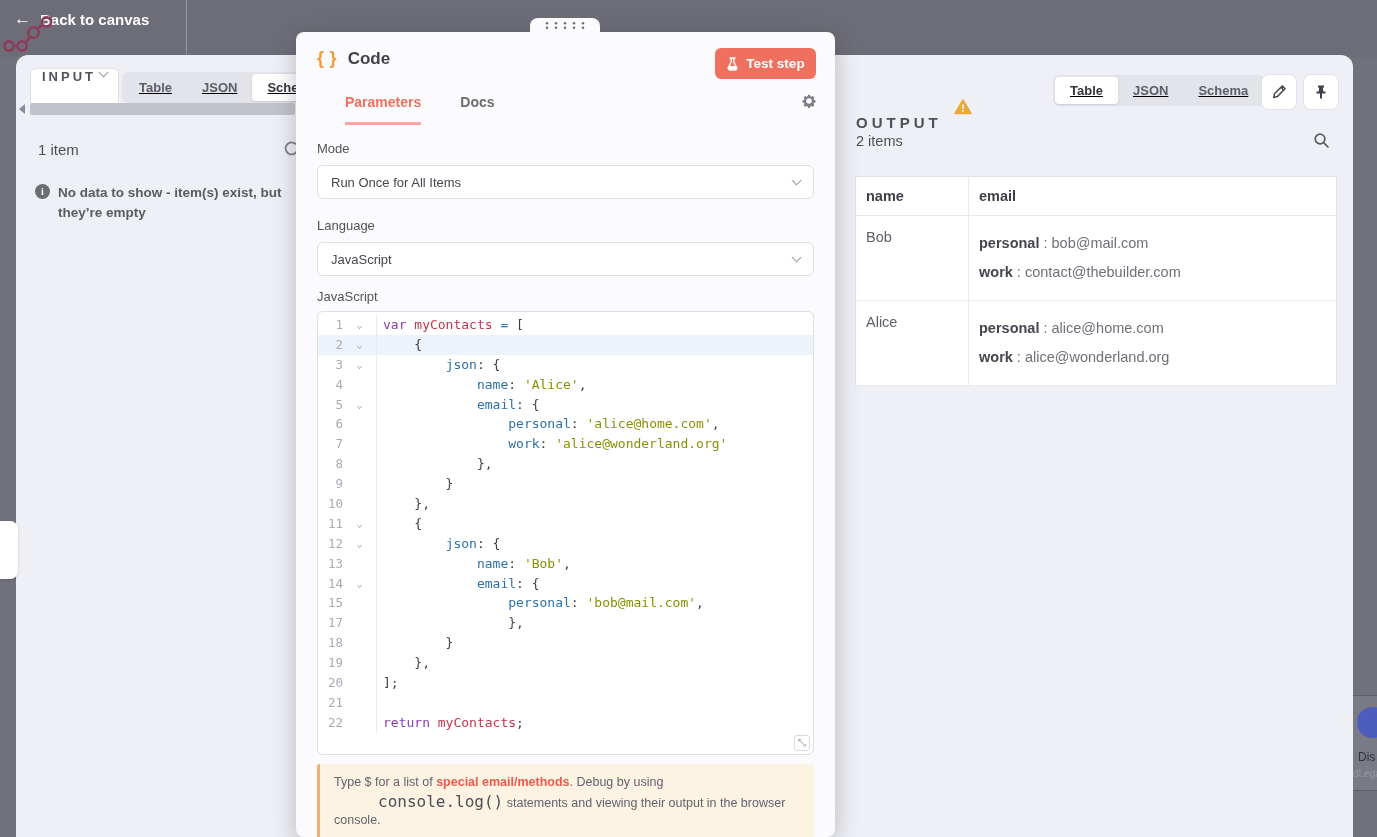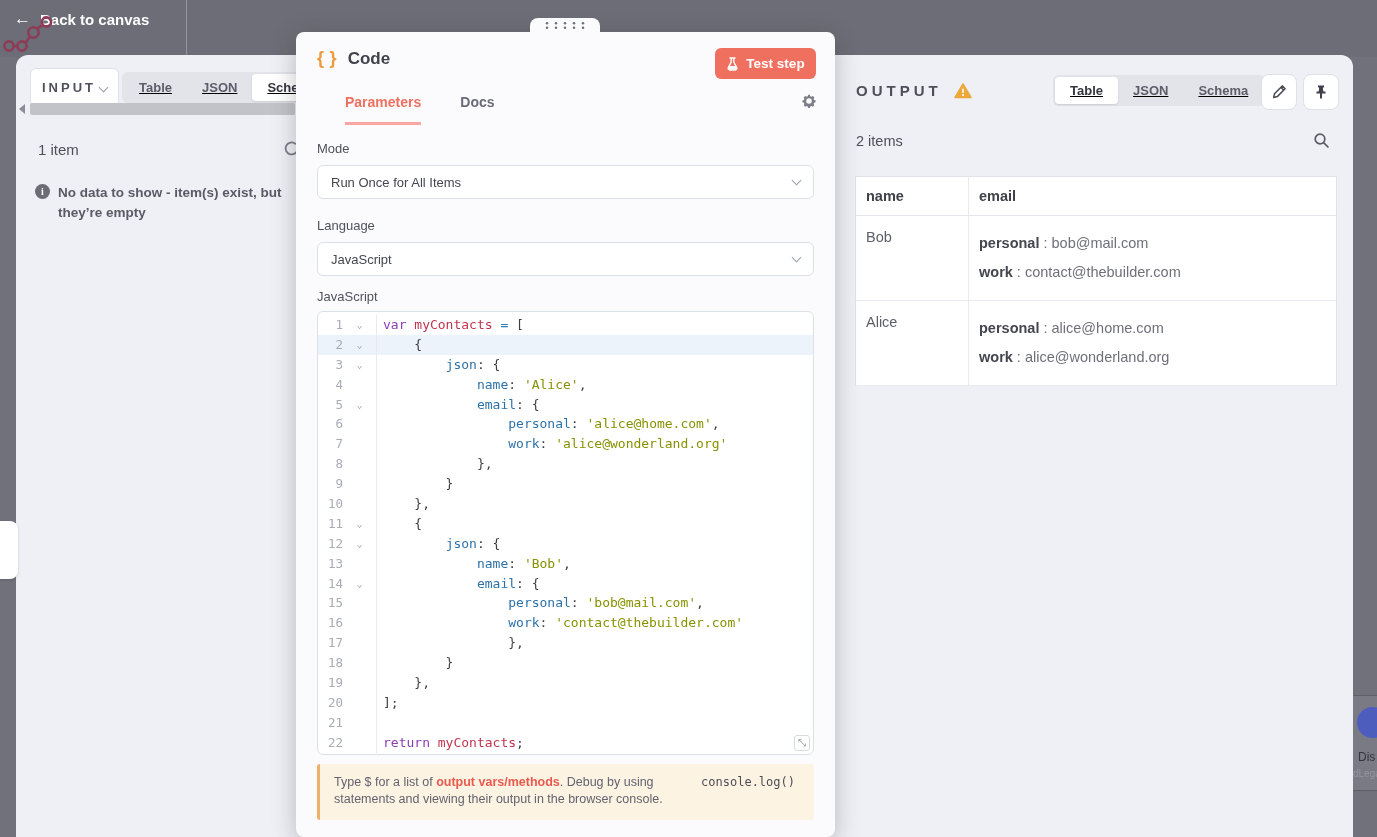--- a/index.html
+++ b/index.html
@@ -15,40 +15,40 @@
   .topbar { position:absolute; left:0; top:0; width:1377px; height:57px; background:#6d6d77; z-index:5; }
   .back { position:absolute; left:14px; top:9px; display:flex; align-items:center; gap:9px; color:#fdfdfe; font-size:15px; font-weight:600; cursor:pointer; }
   .back .arr { font-size:17px; font-weight:400; }
   .topline { position:absolute; left:186px; top:0; width:1px; height:56px; background:#95959f; }
   .logo { position:absolute; left:2px; top:16px; z-index:6; }
 
   
   .ndv { position:absolute; left:16px; top:55px; width:1337px; height:782px; background:#eff0f5; border-radius:12px 12px 0 0; z-index:10; }
 
   
-  .input-title-box { position:absolute; left:14px; top:13px; width:89px; height:39px; background:#fff; border:1px solid #dfe1e8; border-radius:6px; display:flex; align-items:center; justify-content:center; gap:4px; cursor:pointer; }
+  .input-title-box { position:absolute; left:14px; top:13px; width:89px; height:39px; background:#fff; border:1px solid #dfe1e8; border-radius:6px; display:flex; align-items:flex-start; justify-content:center; gap:4px; cursor:pointer; }
   .input-title-box .lbl { font-size:13px; font-weight:700; letter-spacing:3px; color:#50515c; }
   .seg { display:flex; align-items:flex-start; background:#e2e4ea; border-radius:6px; padding:2px;text-decoration:underline; }
   .seg .tab { padding:6px 15px; font-size:13px; color:#5c5d68; font-weight:600; border-radius:4px; cursor:pointer; white-space:nowrap; }
   .seg .tab.active { background:#fff; color:#34353e; font-weight:700; box-shadow:0 1px 2px rgba(0,0,0,.10); }
   .in-tabs { position:absolute; left:106px; top:17px; }
   .hscroll-arrow { position:absolute; left:3px; top:49px; width:0; height:0; border-top:5px solid transparent; border-bottom:5px solid transparent; border-right:6px solid #8b8c95; cursor:pointer; }
   .hscroll { position:absolute; left:14px; top:48px; width:265px; height:12px; background:#c2c3c8; border-radius:2px; cursor:pointer; }
   .items-count { font-size:15px; color:#4e4f5a; }
   .in-count { position:absolute; left:22px; top:86px; }
   .refresh { position:absolute; left:267px; top:85px; }
   .info-row { position:absolute; left:19px; top:128px; width:262px; display:flex; gap:8px; }
   .info-ic { flex:0 0 15px; width:15px; height:15px; margin-top:1px; border-radius:50%; background:#6b6c76; color:#fff; font-size:10px; font-weight:700; display:flex; align-items:center; justify-content:center; font-family:"Liberation Serif",serif; }
   .info-msg { font-size:13.5px; font-weight:600; color:#5a5b66; line-height:1.5; }
 
   .left-pill { position:absolute; left:-10px; top:521px; width:28px; height:58px; background:#fff; border-radius:8px; z-index:12; box-shadow:0 1px 3px rgba(0,0,0,.15); }
 
   
   .out-title { position:absolute; left:840px; top:27px; display:flex; align-items:center; gap:12px; }
-  .out-title .lbl { font-size:15px; font-weight:700; letter-spacing:4px; color:#4e4f5a; }
+  .out-title .lbl { font-size:15px; font-weight:700; letter-spacing:4px; color:#4e4f5a;margin-top:32px; }
   .out-tabs { position:absolute; left:1037px; top:20px; }
   .iconbtn { position:absolute; top:19px; width:36px; height:36px; background:#fff; border:1px solid #dfe1e8; border-radius:8px; display:flex; align-items:center; justify-content:center; cursor:pointer; }
   .out-count { position:absolute; left:840px; top:78px; font-size:14.5px; }
   .search-ic { position:absolute; left:1297px; top:77px; cursor:pointer; }
 
   .out-table { position:absolute; left:839px; top:121px; width:482px; border-collapse:collapse; background:#fff; border:1px solid #e0e2e8; font-size:14.5px; }
   .out-table th { text-align:left; font-weight:700; color:#3f404a; padding:11px 0 11px 10px; border-bottom:1px solid #e4e6eb; }
   .out-table th:first-child { width:113px; border-right:1px solid #e9eaef; }
   .out-table td { vertical-align:top; padding:13px 0 13px 10px; border-bottom:1px solid #e9eaef; color:#5d5e68; }
   .out-table td:first-child { border-right:1px solid #e9eaef; }
@@ -79,21 +79,21 @@
   .cm-num { flex:0 0 25px; text-align:right; color:#a9abb6; font-size:12.5px; }
   .cm-fold { flex:0 0 34px; text-align:center; color:#9ba0ab; font-size:10px; border-right:1px solid #e8eaef; cursor:pointer; }
   .cm-code { white-space:pre; padding-left:6px; color:#3c3d45; }
   .tok-k { color:#8a3db2; } .tok-v { color:#c3344e; } .tok-o { color:#2b7bb9; }
   .tok-a { color:#2d71a9; } .tok-s { color:#879200; } .tok-p { color:#3c3d45; }
   .resize-h { position:absolute; right:3px; bottom:3px; width:16px; height:16px; border:1px solid #d7dae0; border-radius:3px; background:#fff; color:#80828d; font-size:10px; line-height:14px; text-align:center; cursor:nwse-resize; font-family:"DejaVu Sans",sans-serif; }
 
   
   .notice { position:absolute; left:21px; top:732px; width:497px; min-height:56px; background:#fdf3e3; border-left:3px solid #eeb06a; border-radius:3px; padding:10px 14px; font-size:12.5px; color:#62636e; line-height:1.35; }
   .notice a { color:#ea5a4f; font-weight:700; text-decoration:none; cursor:pointer; }
-  .notice code { font-family:"DejaVu Sans Mono",monospace; font-size:12px; color:#4c4d57;margin-left:44px; }
+  .notice code { font-family:"DejaVu Sans Mono",monospace; font-size:16px; color:#4c4d57;margin-left:44px; }
 
   
   .frag-zone { position:absolute; left:1353px; top:695px; width:24px; height:96px; background:#7a7a84; border-top:1px solid #5f5f68; border-bottom:1px solid #5f5f68; z-index:2; }
   .frag-circle { position:absolute; left:1357px; top:707px; width:31px; height:31px; border-radius:50%; background:#4d5dbe; z-index:3; }
   .frag-dis { position:absolute; left:1358px; top:750px; font-size:12px; font-weight:400; color:#33343d; z-index:3; }
   .frag-dlega { position:absolute; left:1353px; top:768px; font-size:10px; color:#9596a0; z-index:3; }
 
   svg { display:block; }
 </style>
 </head>
@@ -344,25 +344,20 @@
           <span class="cm-num">14</span>
           <span class="cm-fold">⌄</span>
           <span class="cm-code"><span class="tok-p">            </span><span class="tok-a">email</span><span class="tok-p">: {</span></span>
         </div>
         <div class="cm-line">
           <span class="cm-num">15</span>
           <span class="cm-fold"></span>
           <span class="cm-code"><span class="tok-p">                </span><span class="tok-a">personal</span><span class="tok-p">: </span><span class="tok-s">'bob@mail.com'</span><span class="tok-p">,</span></span>
         </div>
         <div class="cm-line">
-          <span class="cm-num">16</span>
-          <span class="cm-fold"></span>
-          <span class="cm-code"><span class="tok-p">                </span><span class="tok-a">work</span><span class="tok-p">: </span><span class="tok-s">'contact@thebuilder.com'</span></span>
-        </div>
-        <div class="cm-line">
           <span class="cm-num">17</span>
           <span class="cm-fold"></span>
           <span class="cm-code"><span class="tok-p">                },</span></span>
         </div>
         <div class="cm-line">
           <span class="cm-num">18</span>
           <span class="cm-fold"></span>
           <span class="cm-code"><span class="tok-p">        }</span></span>
         </div>
         <div class="cm-line">
@@ -383,21 +378,21 @@
         <div class="cm-line">
           <span class="cm-num">22</span>
           <span class="cm-fold"></span>
           <span class="cm-code"><span class="tok-k">return</span><span class="tok-p"> </span><span class="tok-v">myContacts</span><span class="tok-p">;</span></span>
         </div>
       </div>
     <div class="resize-h">⤡</div>
   </div>
 
   <div class="notice">
-    <span>Type $ for a list of </span><a>output vars/methods</a><span>. Debug by using </span><code>console.log()</code><span> statements and viewing their output in the browser console.</span>
+    <span>Type $ for a list of </span><a>special email/methods</a><span>. Debug by using </span><code>console.log()</code><span> statements and viewing their output in the browser console.</span>
   </div>
 
 </div>
 
 <div class="frag-zone"></div>
 <div class="frag-circle"></div>
 <div class="frag-dis">Dis</div>
 <div class="frag-dlega">dLega</div>
 
 </body></html>

